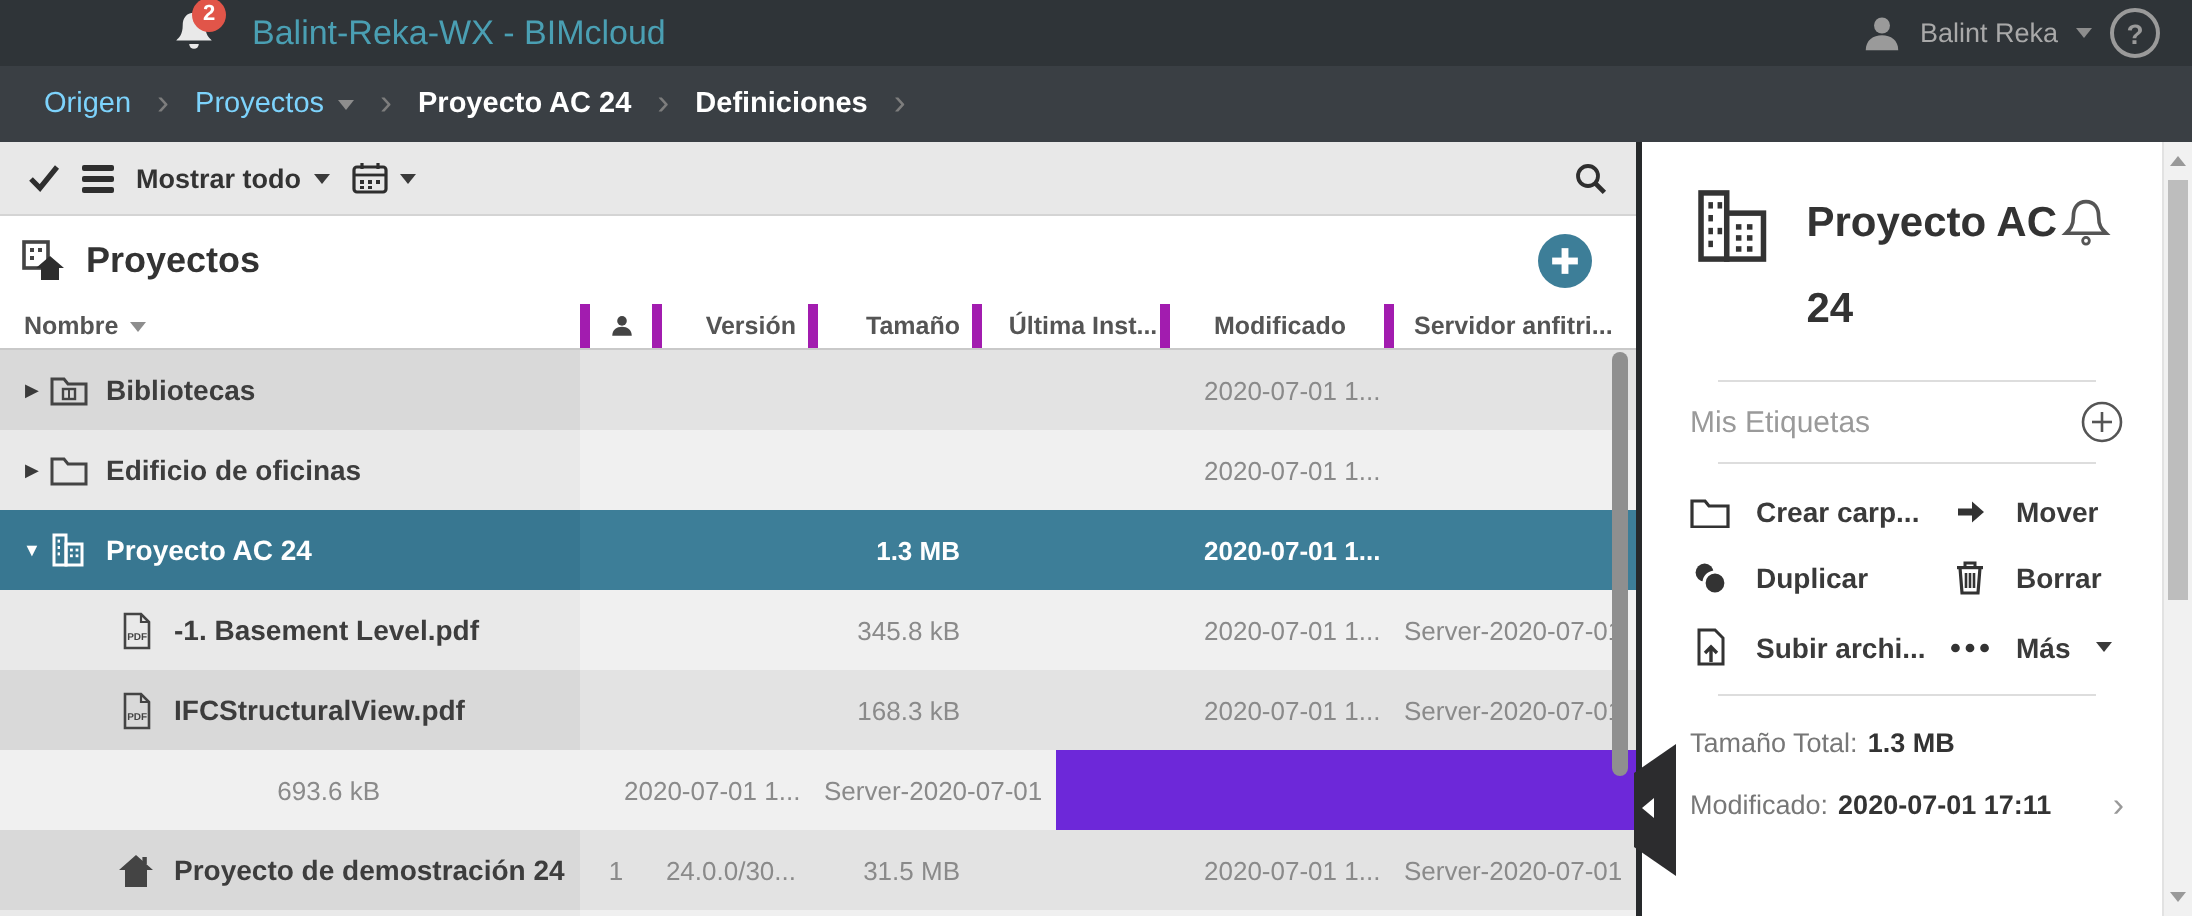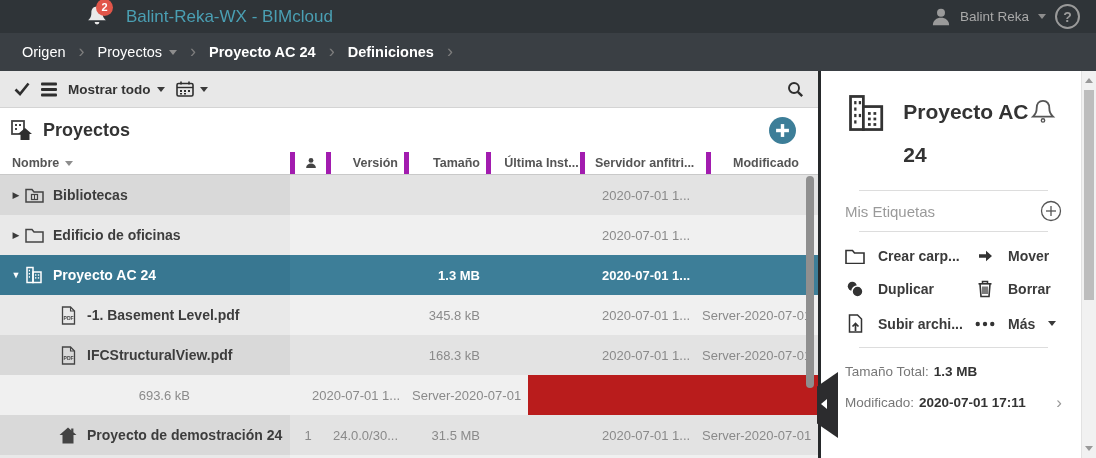--- a/index.html
+++ b/index.html
@@ -17,25 +17,25 @@
   .app-title{margin-left:14px;color:var(--topbar-title);font-size:17px;}
   .topbar-right{margin-left:auto;display:flex;align-items:center;gap:9px;padding-right:16px;}
   .user-name{color:#a9a9a9;font-size:13.5px;}
   .caret{width:0;height:0;border-left:4px solid transparent;border-right:4px solid transparent;border-top:5px solid #8d8d8d;display:inline-block;}
   .caret.dark{border-top-color:#3a3a3a;}
   .help-btn{width:21px;height:21px;border:2px solid #9a9a9a;border-radius:50%;color:#9a9a9a;font-size:14px;font-weight:bold;
             display:flex;align-items:center;justify-content:center;cursor:pointer;}
   
   .breadcrumbbar{position:absolute;top:33px;left:0;width:1096px;height:38px;background:#3a3f44;display:flex;align-items:center;
                  padding-left:22px;box-sizing:border-box;gap:13px;}
-  .bc-item{color:#ffffff;font-size:14.5px;cursor:pointer;display:flex;align-items:center;gap:7px;}
+  .bc-item{color:#7dd3fc;font-size:14.5px;cursor:pointer;display:flex;align-items:center;gap:7px;}
   .bc-item.bold{color:#fff;font-weight:bold;}
   .bc-sep{color:#7d7d7d;font-size:18px;line-height:1;margin-top:-2px;}
   
-  .main{position:absolute;top:71px;left:0;width:818px;height:387px;background:#b91c1c;overflow:hidden;}
+  .main{position:absolute;top:71px;left:0;width:818px;height:387px;background:#6d28d9;overflow:hidden;}
   .divider-v{position:absolute;top:71px;left:818px;width:3px;height:387px;background:#26292b;}
   .toolbar{height:37px;background:#e8e8e8;border-bottom:1px solid #d4d4d4;display:flex;align-items:center;
            padding:0 14px;gap:11px;box-sizing:border-box;}
   .tool-btn{display:flex;align-items:center;gap:6px;cursor:pointer;}
   .tool-label{font-size:13.5px;font-weight:bold;color:#333;}
   .toolbar .spacer{flex:1;}
   .section-head{height:44px;background:#fff;display:flex;align-items:center;padding:0 10px;box-sizing:border-box;}
   .section-title{font-size:18px;font-weight:bold;color:#333;margin-left:9px;}
   .add-btn{margin-left:auto;margin-right:12px;width:27px;height:27px;border-radius:50%;background:var(--accent-teal);
            display:flex;align-items:center;justify-content:center;cursor:pointer;}
@@ -213,25 +213,25 @@
     </div>
     <div class="cell c-version">
         <span>Versión</span>
       </div>
     <div class="cell c-size">
         <span>Tamaño</span>
       </div>
     <div class="cell c-last">
         <span>Última Inst...</span>
       </div>
+    <div class="cell c-mod">
+        <span>Modificado</span>
+      </div>
     <div class="cell c-server">
         <span>Servidor anfitri...</span>
-      </div>
-    <div class="cell c-mod">
-        <span>Modificado</span>
       </div>
   </div>
 
   <div id="rows">
       <div class="row shade-dark">
     <div class="cell c-name level-0">
       <span class="expand">▶</span>
       <span class="icon-slot">
             <svg width="19" height="16" viewBox="0 0 19 16">
               <path d="M1 2.5 h6 l2 2.5 H18 v10 H1 z" fill="none" stroke="currentColor" stroke-width="1.5"></path>

